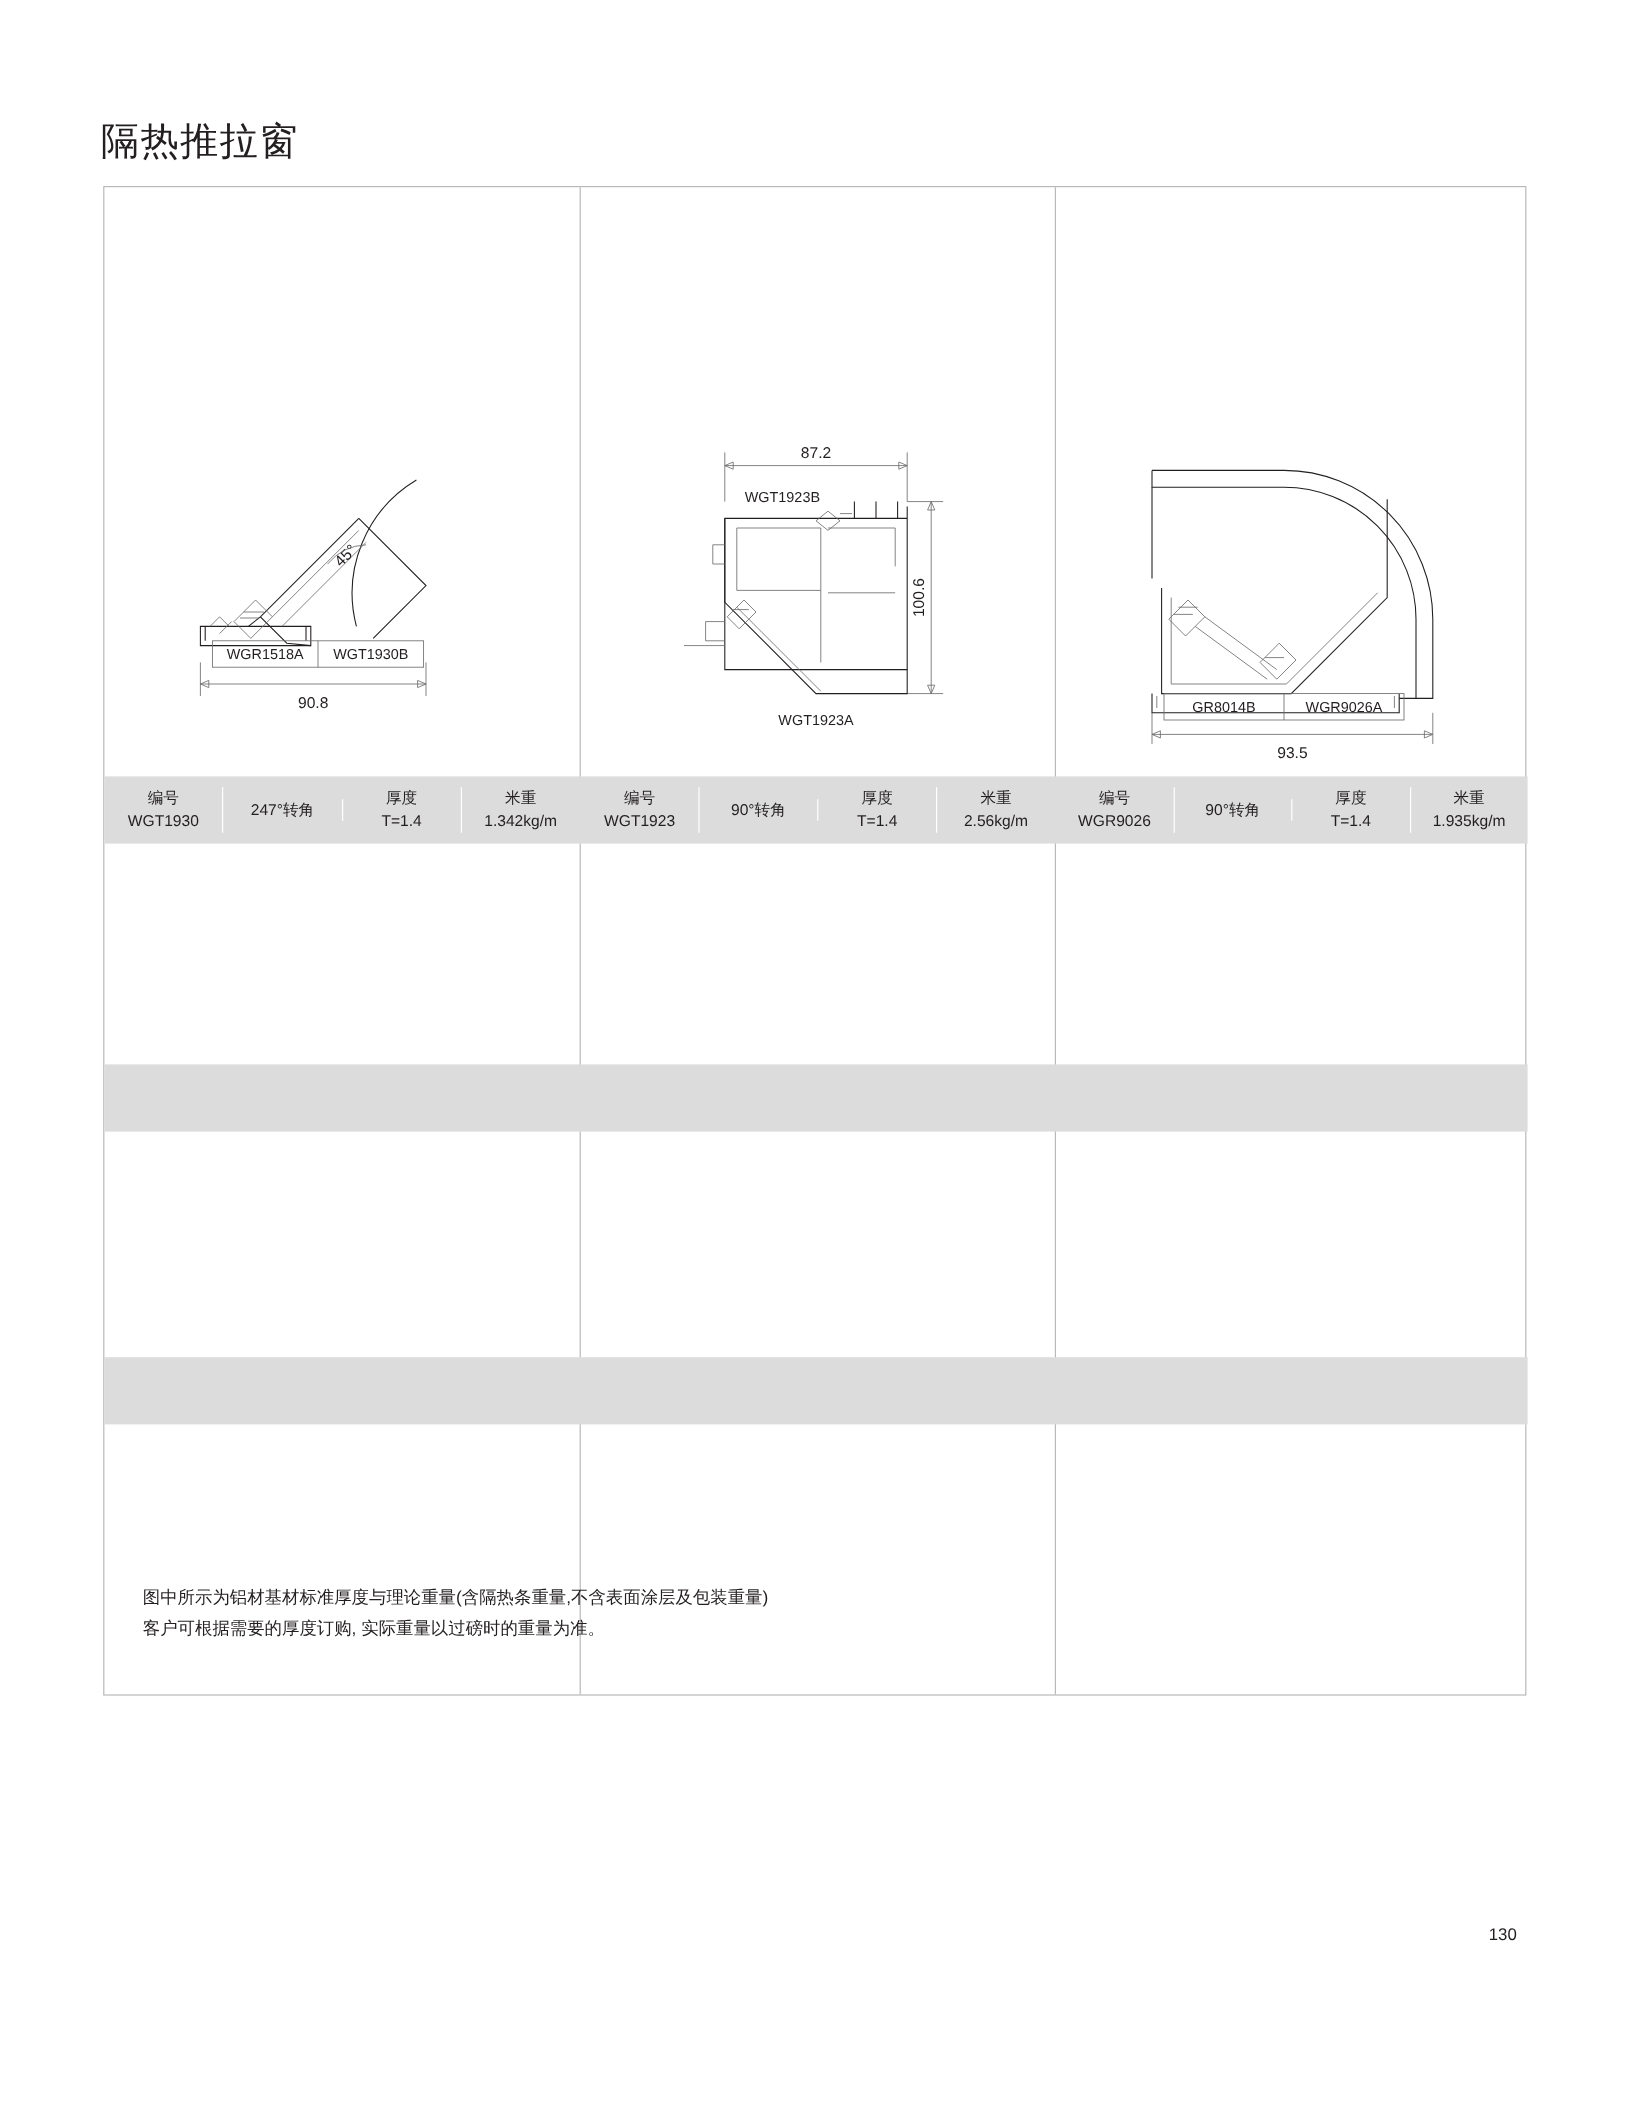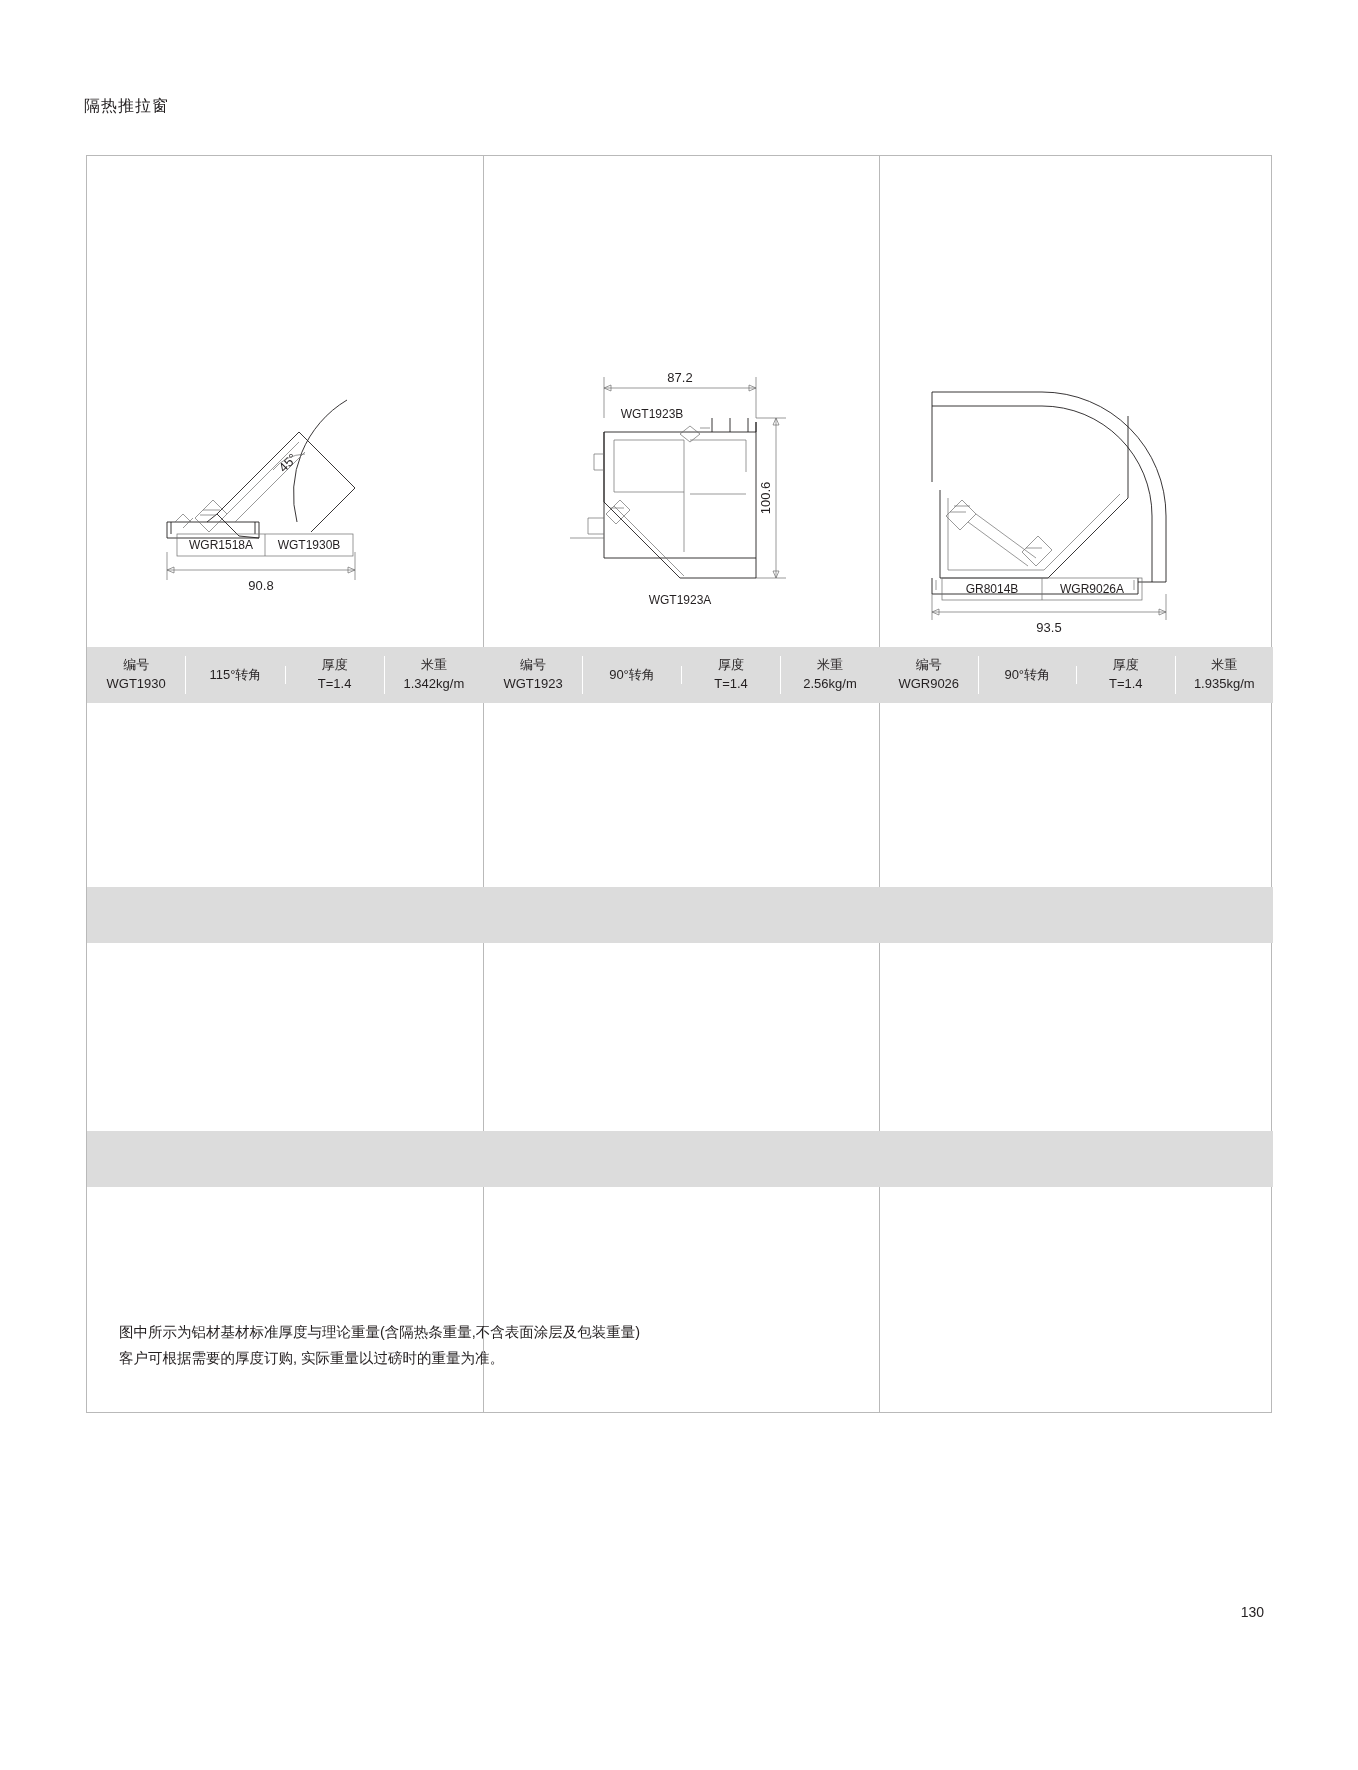--- a/index.html
+++ b/index.html
@@ -21,21 +21,21 @@
     position: absolute;
     left: 0;
     top: 0;
     width: 1358px;
     height: 150px;
   }
   .header-title {
     position: absolute;
     left: 84px;
     top: 96px;
-    font-size: 16px;
+    font-size: 32px;
     letter-spacing: 1px;
     color: #231f20;
   }
   .header-code {
     position: absolute;
     right: 86px;
     top: 78px;
     font-size: 54px;
     font-weight: bold;
     letter-spacing: 1px;
@@ -89,21 +89,21 @@
     width: 1186px;
     height: 425px;
   }
   .draw-cell {
     position: absolute;
     top: 0;
     height: 425px;
   }
   .draw-cell.a { left: 0;   width: 396px; }
   .draw-cell.b { left: 397px; width: 395px; text-align: center; }
-  .draw-cell.c { left: 785px; width: 393px; text-align: right; }
+  .draw-cell.c { left: 813px; width: 393px; text-align: right; }
 
   
   .spec-row {
     position: absolute;
     left: 0;
     top: 491px;
     width: 1186px;
     height: 56px;
     background: #dcdcdc;
   }
@@ -312,21 +312,21 @@
   </div>
 
   <div class="spec-row">
 
     <div class="spec-group a">
       <div class="spec-cell">
         <span class="l1">编号</span>
         <span class="l2">WGT1930</span>
       </div>
       <div class="spec-cell">
-        <span class="l1">115°转角</span>
+        <span class="l1">247°转角</span>
         <span class="l2"></span>
       </div>
       <div class="spec-cell">
         <span class="l1">厚度</span>
         <span class="l2">T=1.4</span>
       </div>
       <div class="spec-cell">
         <span class="l1">米重</span>
         <span class="l2">1.342kg/m</span>
       </div>

